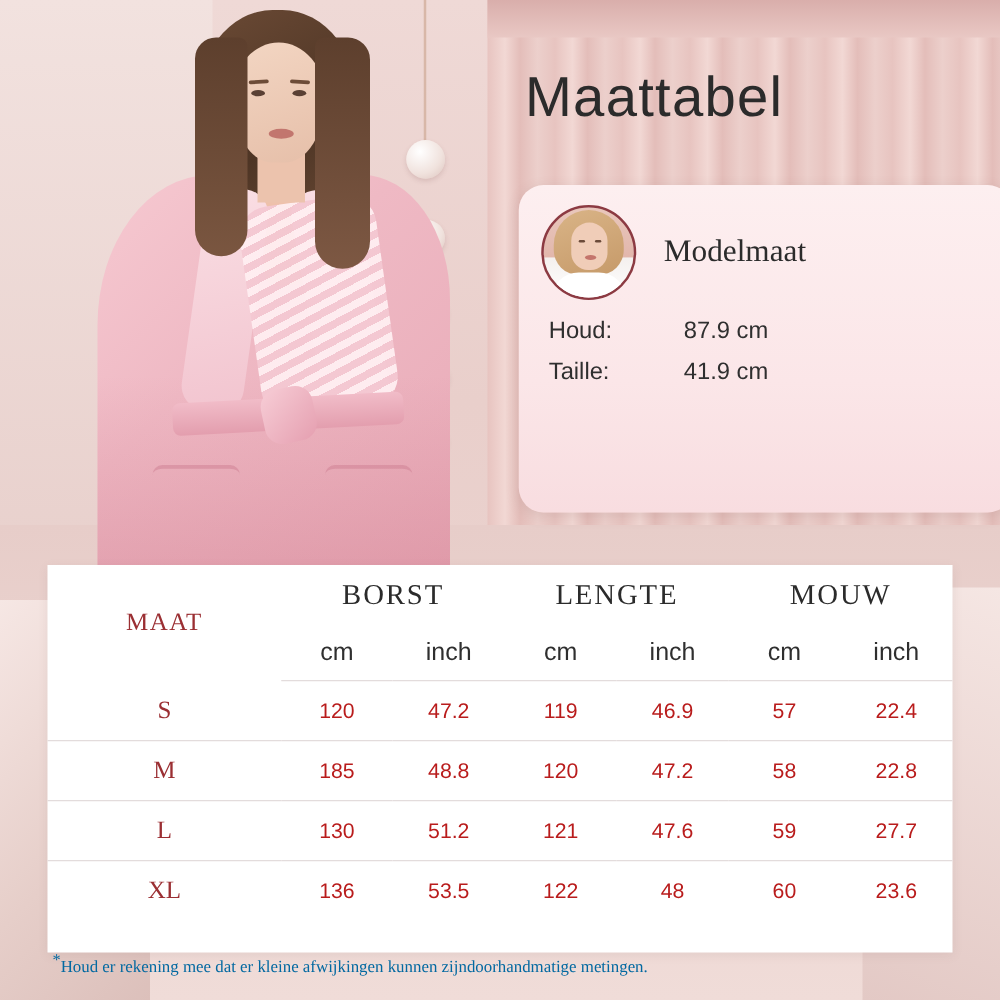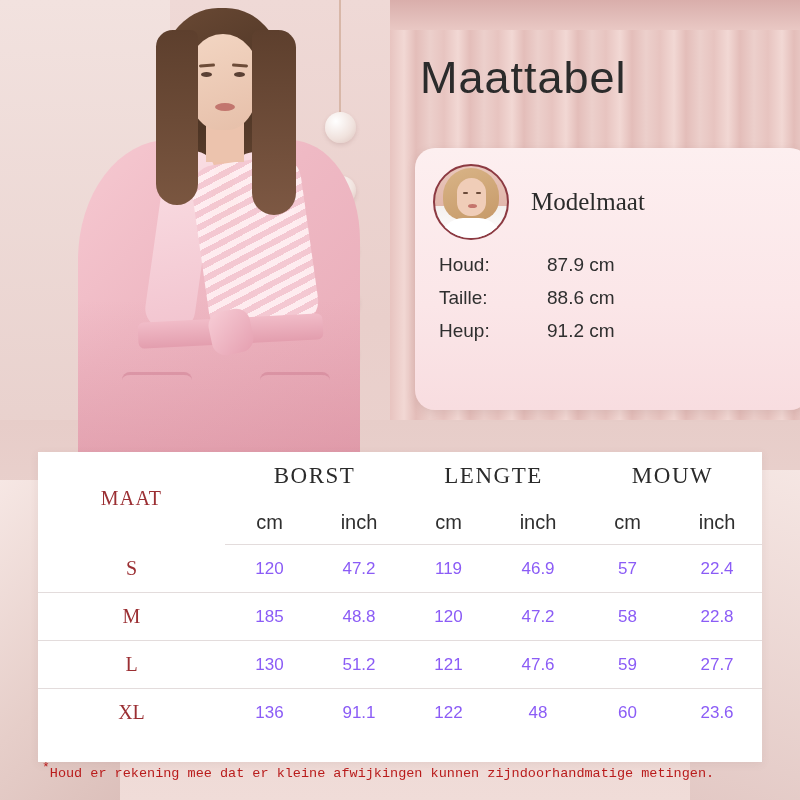--- a/index.html
+++ b/index.html
@@ -375,37 +375,37 @@
     letter-spacing: 1.2px;
   }
   .size-cell {
     font-family: "Liberation Serif", serif;
     font-size: 20px;
     color: #9b2f33;
   }
   .val-cell {
     font-family: "Liberation Sans", sans-serif;
     font-size: 17px;
-    color: #8b5cf6;
+    color: #b91c1c;
   }
   .row-line td {
     border-bottom: 1px solid #e3dcdc;
   }
   .first-col {
     border-right: 1px dashed #cfc6c6;
   }
   .data-row { height: 48px; }
   .footnote {
     position: absolute;
     left: 42px;
     top: 760px;
     width: 720px;
-    font-family: Liberation Mono, monospace;
+    font-family: Liberation Serif, serif;
     font-size: 13.5px;
-    color: #b91c1c;
+    color: #0369a1;
   }
   .footnote sup { font-size: 13px; }
 </style>
 </head>
 <body>
 
 <div class="page">
 
   <div class="photo-bg">
     <div class="wall-left"></div>
@@ -461,25 +461,21 @@
       <div class="model-card-title">Modelmaat</div>
     </div>
 
     <div class="meas-list">
       <div class="meas-row">
         <span class="meas-label">Houd:</span>
         <span class="meas-value">87.9 cm</span>
       </div>
       <div class="meas-row">
         <span class="meas-label">Taille:</span>
-        <span class="meas-value">88.6 cm</span>
-      </div>
-      <div class="meas-row">
-        <span class="meas-label">Heup:</span>
-        <span class="meas-value">91.2 cm</span>
+        <span class="meas-value">41.9 cm</span>
       </div>
     </div>
   </div>
 
   <div class="table-card">
     <table class="tbl">
       <colgroup>
         <col style="width:187px">
         <col style="width:89px">
           <col style="width:90px">
@@ -534,21 +530,21 @@
           <td class="val-cell">51.2</td>
           <td class="val-cell">121</td>
           <td class="val-cell">47.6</td>
           <td class="val-cell">59</td>
           <td class="val-cell">27.7</td>
         </tr>
 
         <tr class="data-row">
           <td class="first-col size-cell">XL</td>
           <td class="val-cell">136</td>
-          <td class="val-cell">91.1</td>
+          <td class="val-cell">53.5</td>
           <td class="val-cell">122</td>
           <td class="val-cell">48</td>
           <td class="val-cell">60</td>
           <td class="val-cell">23.6</td>
         </tr>
       </tbody>
     </table>
   </div>
 
   <div class="footnote">

